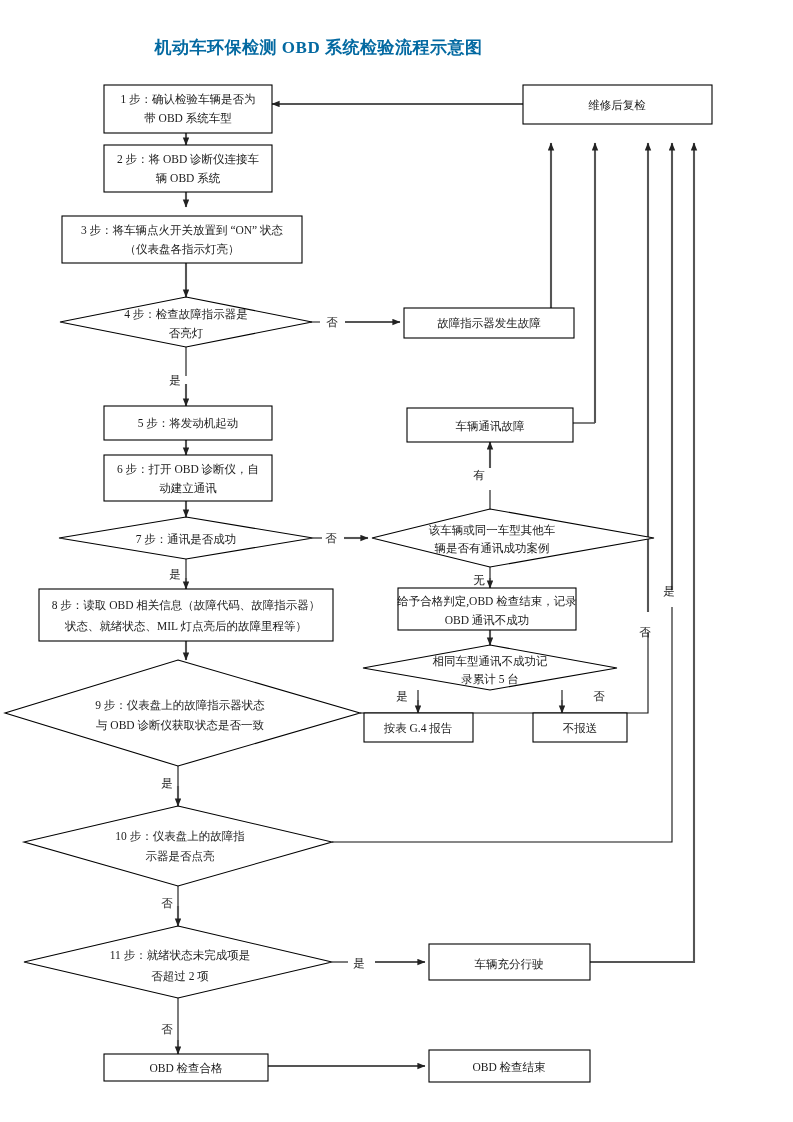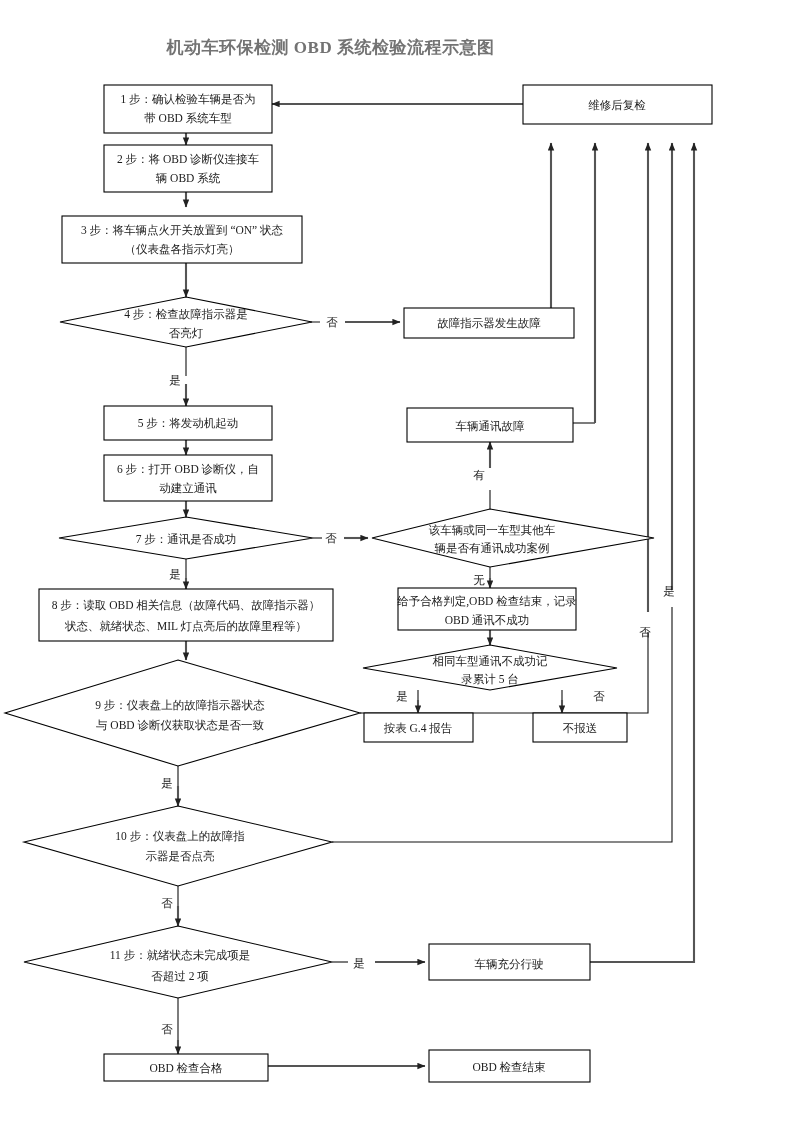--- a/index.html
+++ b/index.html
@@ -1,21 +1,21 @@
 <!DOCTYPE html>
 <html><head>
 <meta charset="utf-8">
 <style>
   html,body{margin:0;padding:0;background:#fff;}
   body{width:793px;height:1122px;font-family:"Liberation Serif","DejaVu Serif",serif;}
   #page{position:relative;width:793px;height:1122px;background:#fff;overflow:hidden;}
   #title{
-    position:absolute;left:12px;top:36px;width:637px;text-align:center;
+    position:absolute;left:0;top:36px;width:637px;text-align:center;
     font-family:"Liberation Serif","DejaVu Serif",serif;
-    font-size:17px;font-weight:bold;color:#737373;letter-spacing:0.5px;
+    font-size:17px;font-weight:bold;color:#0369a1;letter-spacing:0.5px;
   }
   svg#fc{position:absolute;left:0;top:0;width:793px;height:1122px;}
   svg#fc .shape{fill:#ffffff;stroke:#000000;stroke-width:1.1;}
   svg#fc .dia{fill:#ffffff;stroke:#000000;stroke-width:1.1;}
   svg#fc .conn{stroke:#555555;stroke-width:2.1;fill:none;}
   svg#fc .connthin{stroke:#111111;stroke-width:1.1;fill:none;}
   svg#fc text.lbl{
     font-family:"Liberation Serif","DejaVu Serif",serif;
     font-size:11.5px;fill:#1a1a1a;text-anchor:middle;
   }

